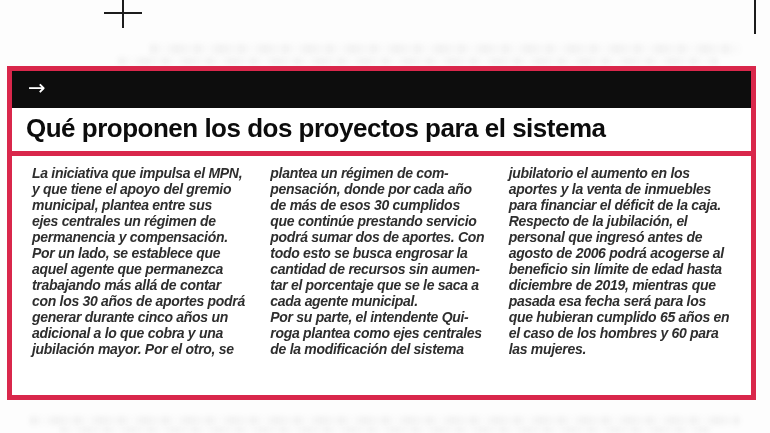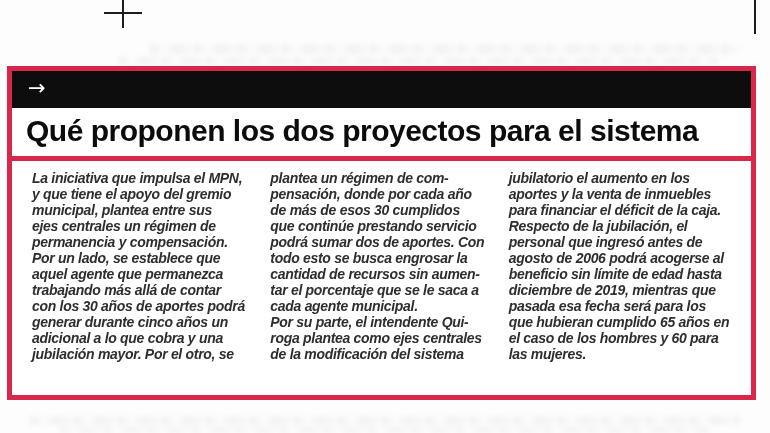--- a/index.html
+++ b/index.html
@@ -54,21 +54,21 @@
     transform: translateY(-1px);
   }
   .kicker-label {
     font-size: 17px;
     font-weight: bold;
     letter-spacing: .6px;
   }
   .headline {
     margin: 0;
     padding: 5px 14px 7px 14px;
-    font-size: 30px;
+    font-size: 26px;
     font-weight: 800;
     letter-spacing: -0.5px;
     color: #0c0c0c;
     line-height: 1.2;
     white-space: nowrap;
   }
   .red-divider { height: 5px; background: #d9274b; }
 
   .article-body {
     display: flex;

